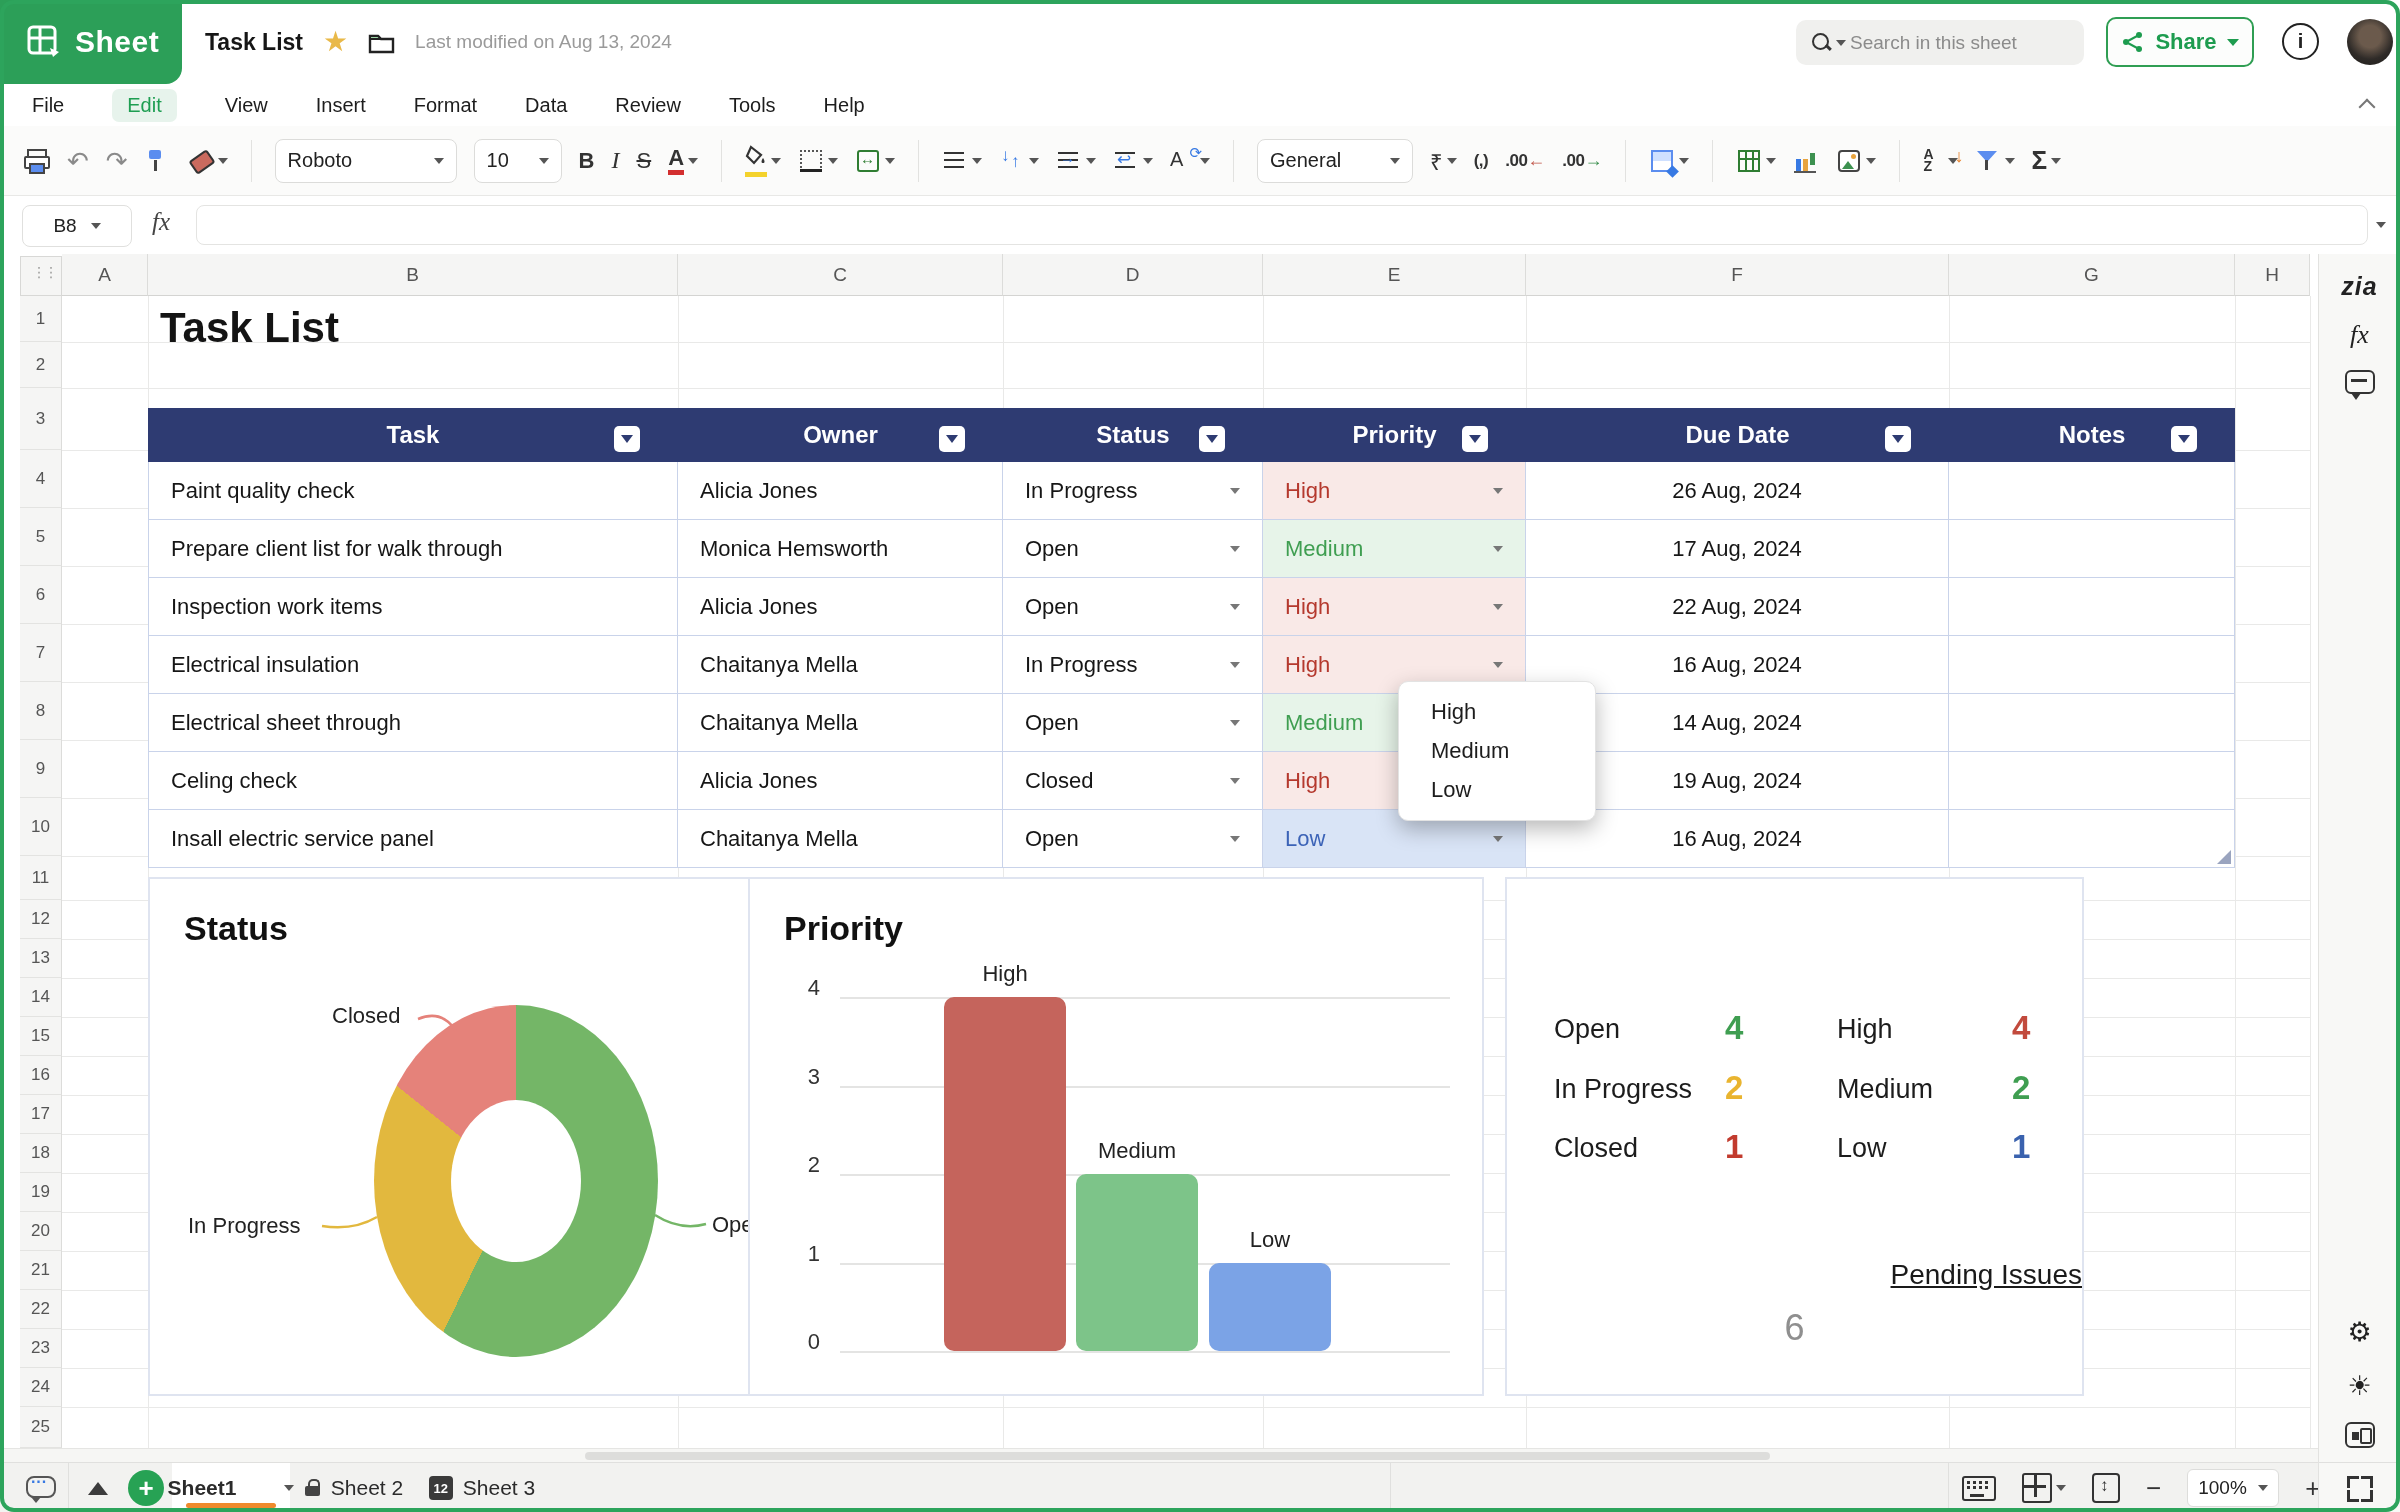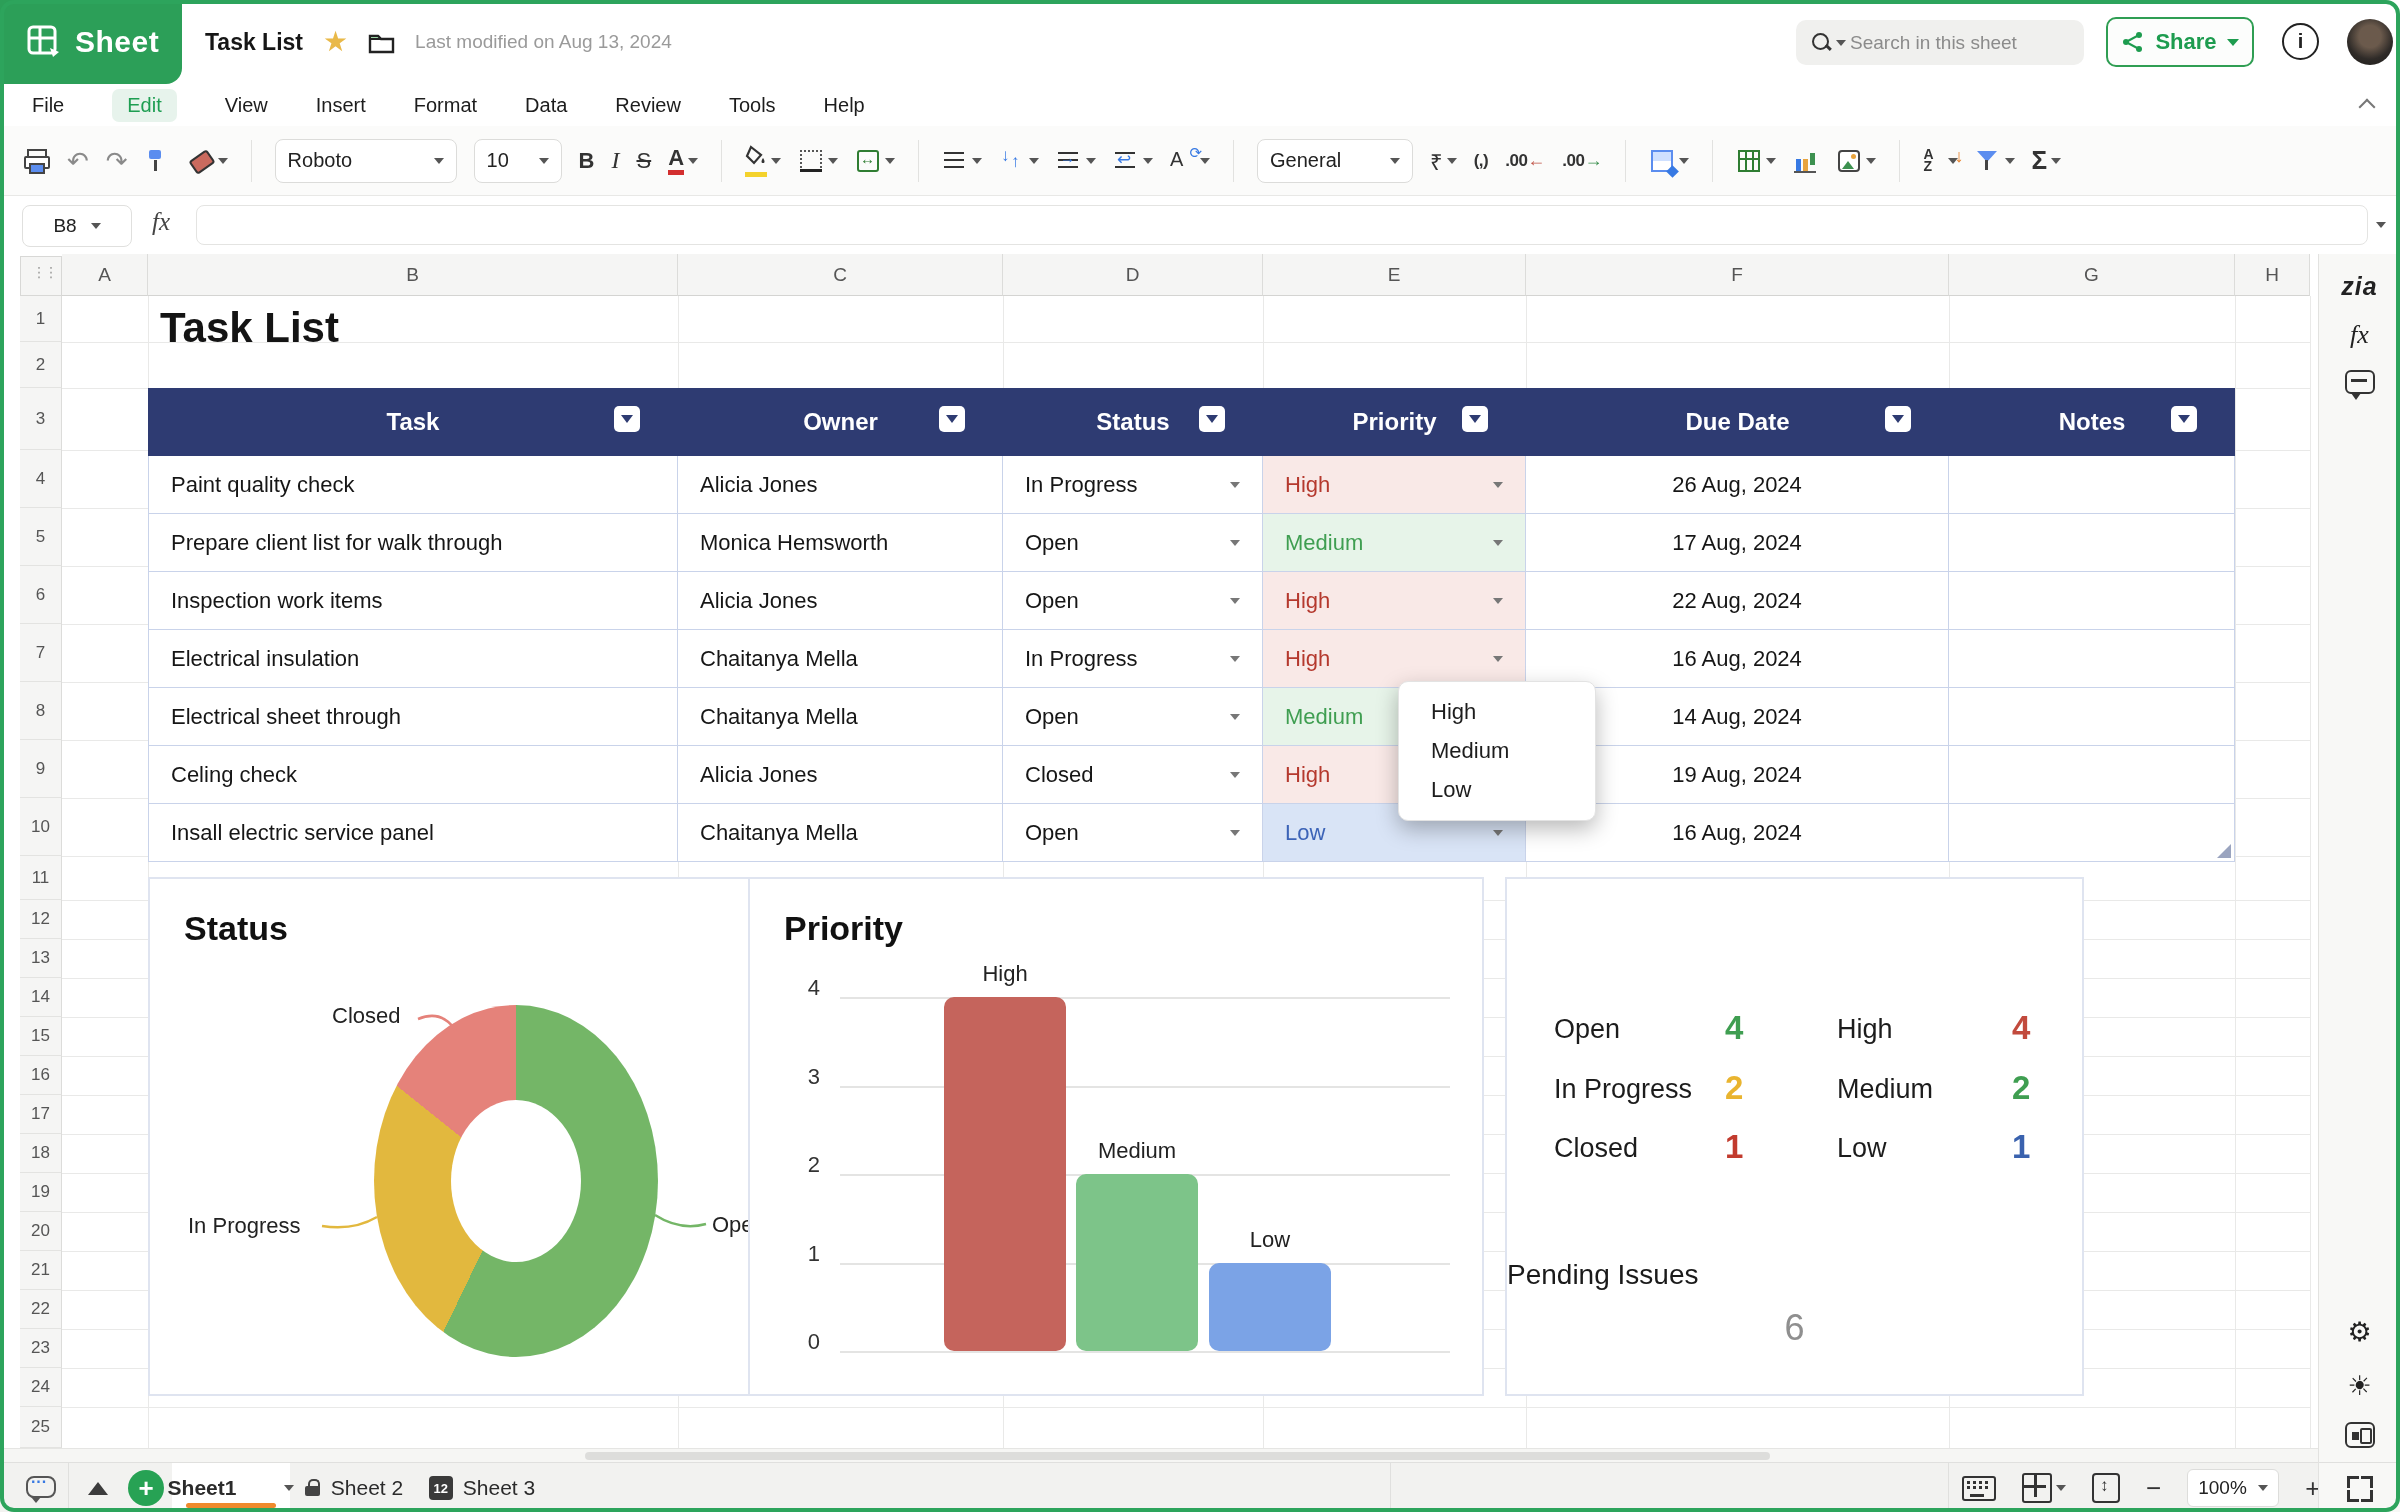--- a/index.html
+++ b/index.html
@@ -108,21 +108,21 @@
   .corner{position:absolute;left:20px;top:2px;width:42px;height:40px;background:#f5f5f4;border:1px solid #d8d8d6;box-sizing:border-box;}
   .corner::before{content:"⋮⋮";position:absolute;left:11px;top:7px;color:#999;font-size:14px;letter-spacing:-2px;}
   .gutter{position:absolute;left:20px;top:42px;width:42px;}
   .rownum{position:absolute;left:0;width:42px;background:#f5f5f4;border-right:1px solid #dcdcda;border-bottom:1px solid #e3e3e1;
           display:flex;align-items:center;justify-content:center;font-size:17px;color:#555;box-sizing:border-box;}
   .vline,.hline{position:absolute;background:#e9e9e8;}
   .sheet-title{position:absolute;left:160px;top:50px;font-size:42px;font-weight:700;color:#141414;}
 
   
   .ttable{position:absolute;left:148px;top:134px;width:2087px;z-index:5;}
-  .thead{display:flex;height:68px;background:#2e3b72;}
+  .thead{display:flex;height:54px;background:#2e3b72;margin-top:20px;}
   .thcell{position:relative;display:flex;align-items:center;justify-content:center;color:#fff;font-size:24px;font-weight:700;box-sizing:border-box;}
   .fbox{position:absolute;right:38px;top:18px;width:26px;height:26px;background:#fff;border-radius:5px;display:flex;align-items:center;justify-content:center;}
   .fbox .car{border-top-color:#2e3b72;border-left-width:6px;border-right-width:6px;border-top-width:8px;}
   .trow{display:flex;height:58px;background:#fff;}
   .tcell{position:relative;display:flex;align-items:center;border-right:1px solid #c9d3ea;border-bottom:1px solid #c9d3ea;
          box-sizing:border-box;font-size:22px;color:#161616;padding-left:22px;}
   .tcell.first{border-left:1px solid #c9d3ea;}
   .tcell.center{justify-content:center;padding-left:0;}
   .tcell .car{position:absolute;right:22px;border-top-color:#777;}
   .resize-handle{position:absolute;right:4px;bottom:4px;width:0;height:0;border-left:14px solid transparent;border-bottom:14px solid #9aa4bf;}
@@ -139,21 +139,21 @@
   .donut{position:absolute;border-radius:50%;}
   .donut-hole{position:absolute;background:#fff;border-radius:50%;}
   .dlabel{position:absolute;font-size:22px;color:#222;}
   .leader{position:absolute;left:0;top:0;pointer-events:none;}
   .ylabel{position:absolute;font-size:22px;color:#333;width:40px;text-align:right;}
   .gline{position:absolute;height:2px;background:#e4e4e3;}
   .bar{position:absolute;border-radius:10px;}
   .blabel{position:absolute;font-size:22px;color:#222;text-align:center;}
   .sumrow-label{position:absolute;font-size:27px;color:#1c1c1c;}
   .sumrow-val{position:absolute;font-size:33px;font-weight:700;}
-  .pending-l{position:absolute;left:0;width:100%;text-align:left;font-size:28px;color:#1a1a1a;}
+  .pending-l{position:absolute;left:0;width:100%;text-align:right;font-size:28px;color:#1a1a1a;text-decoration:underline;}
   .pending-v{position:absolute;left:0;width:100%;text-align:center;font-size:36px;color:#8f8f8f;}
 
   
   .hscroll{position:absolute;left:0;top:1448px;width:2318px;height:14px;background:#f6f6f4;border-top:1px solid #e5e5e3;}
   .hthumb{position:absolute;left:585px;top:3px;width:1185px;height:8px;background:#dddddb;border-radius:4px;}
   .tabbar{position:absolute;left:0;top:1462px;width:2318px;height:50px;background:#f2f2f0;border-top:1px solid #e0e0de;}
   .tb-divv{position:absolute;top:0;width:1px;height:50px;background:#e0e0de;}
   .bubble{position:absolute;left:26px;top:13px;width:30px;height:22px;border:2.5px solid #555;border-radius:8px;box-sizing:border-box;}
   .bubble::after{content:"···";position:absolute;left:3px;top:-5px;color:#3779e3;font-size:16px;font-weight:700;letter-spacing:0;}
   .bubble::before{content:"";position:absolute;left:3px;bottom:-7px;width:0;height:0;border-left:5px solid transparent;border-right:5px solid transparent;border-top:6px solid #555;}

